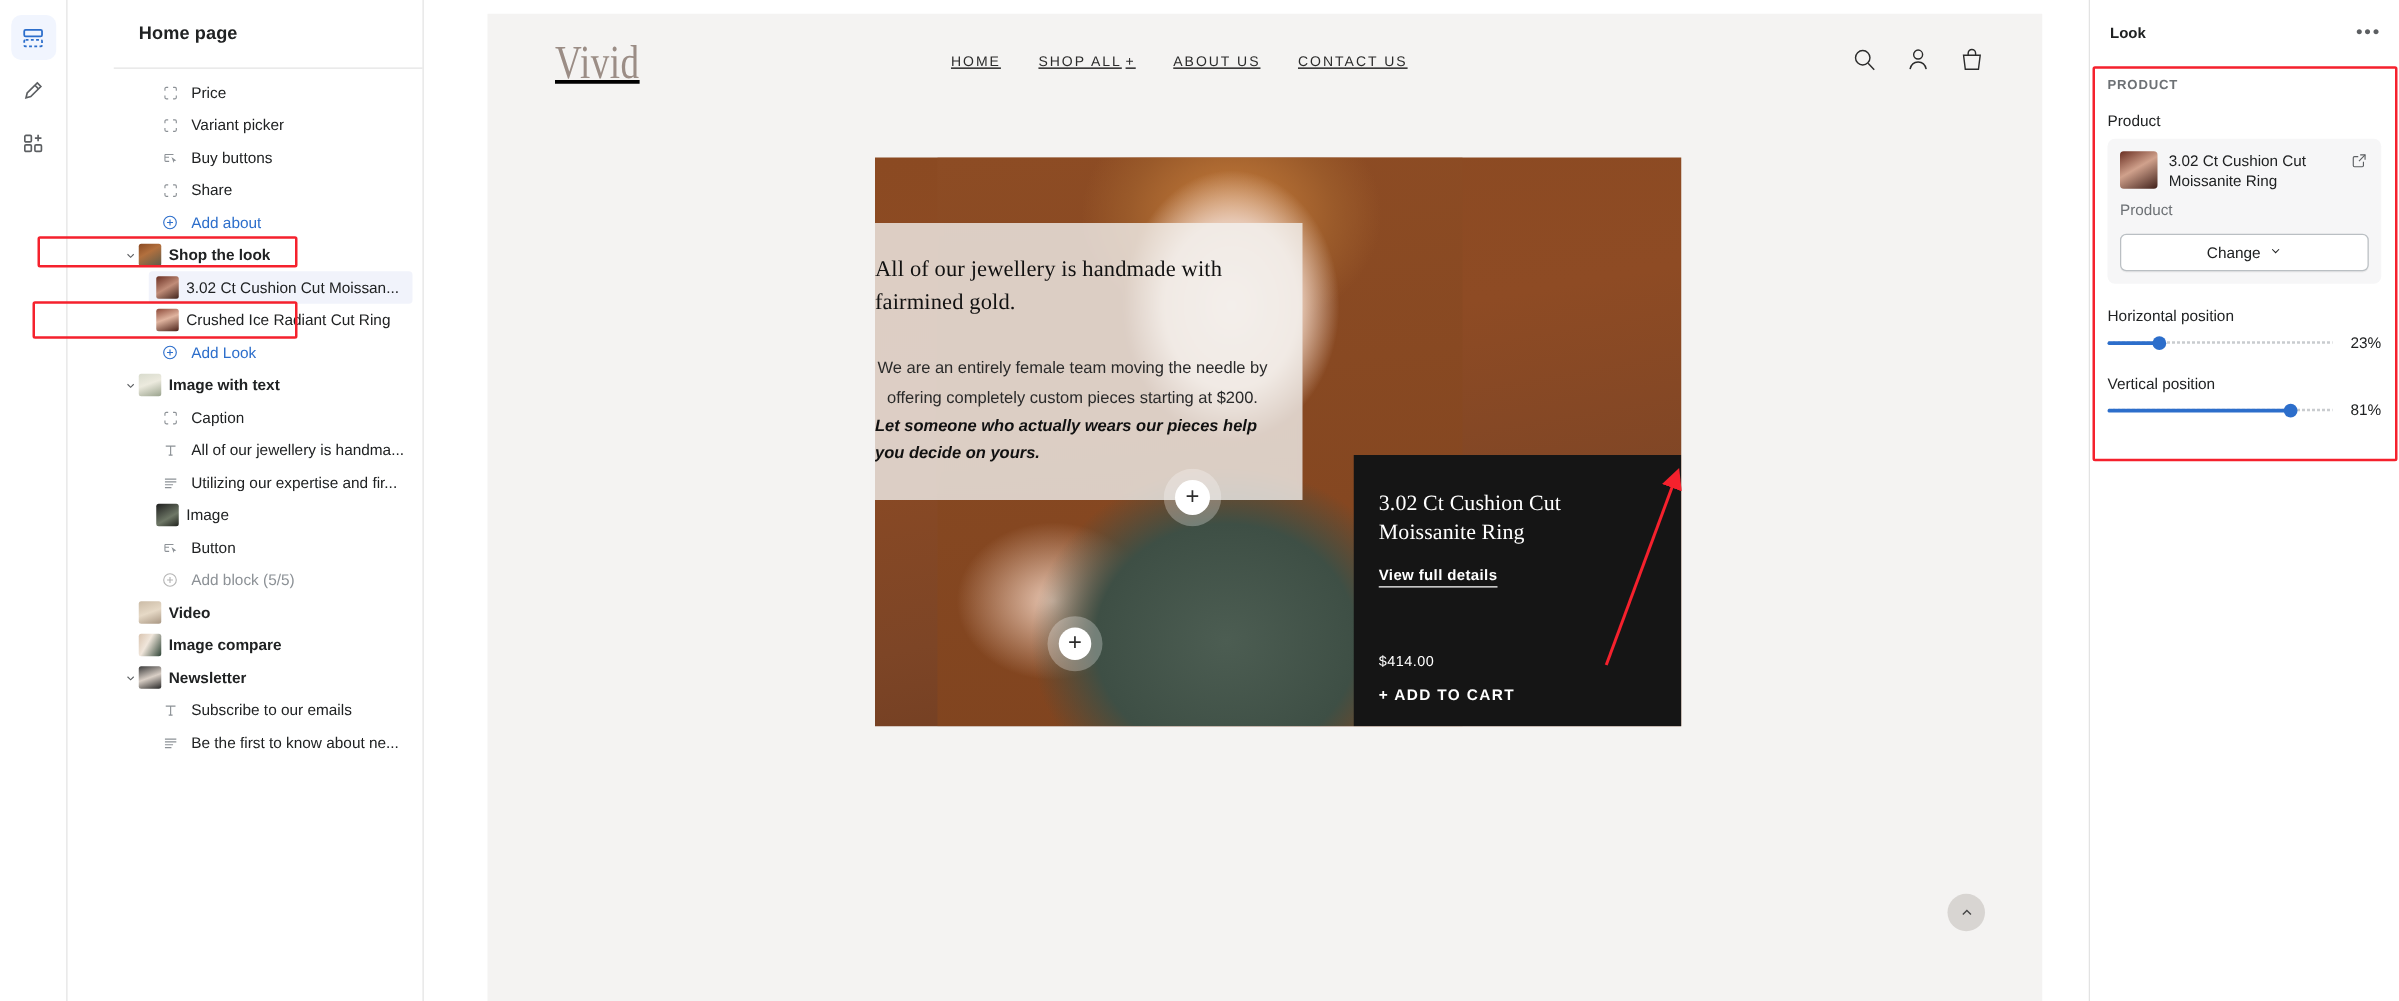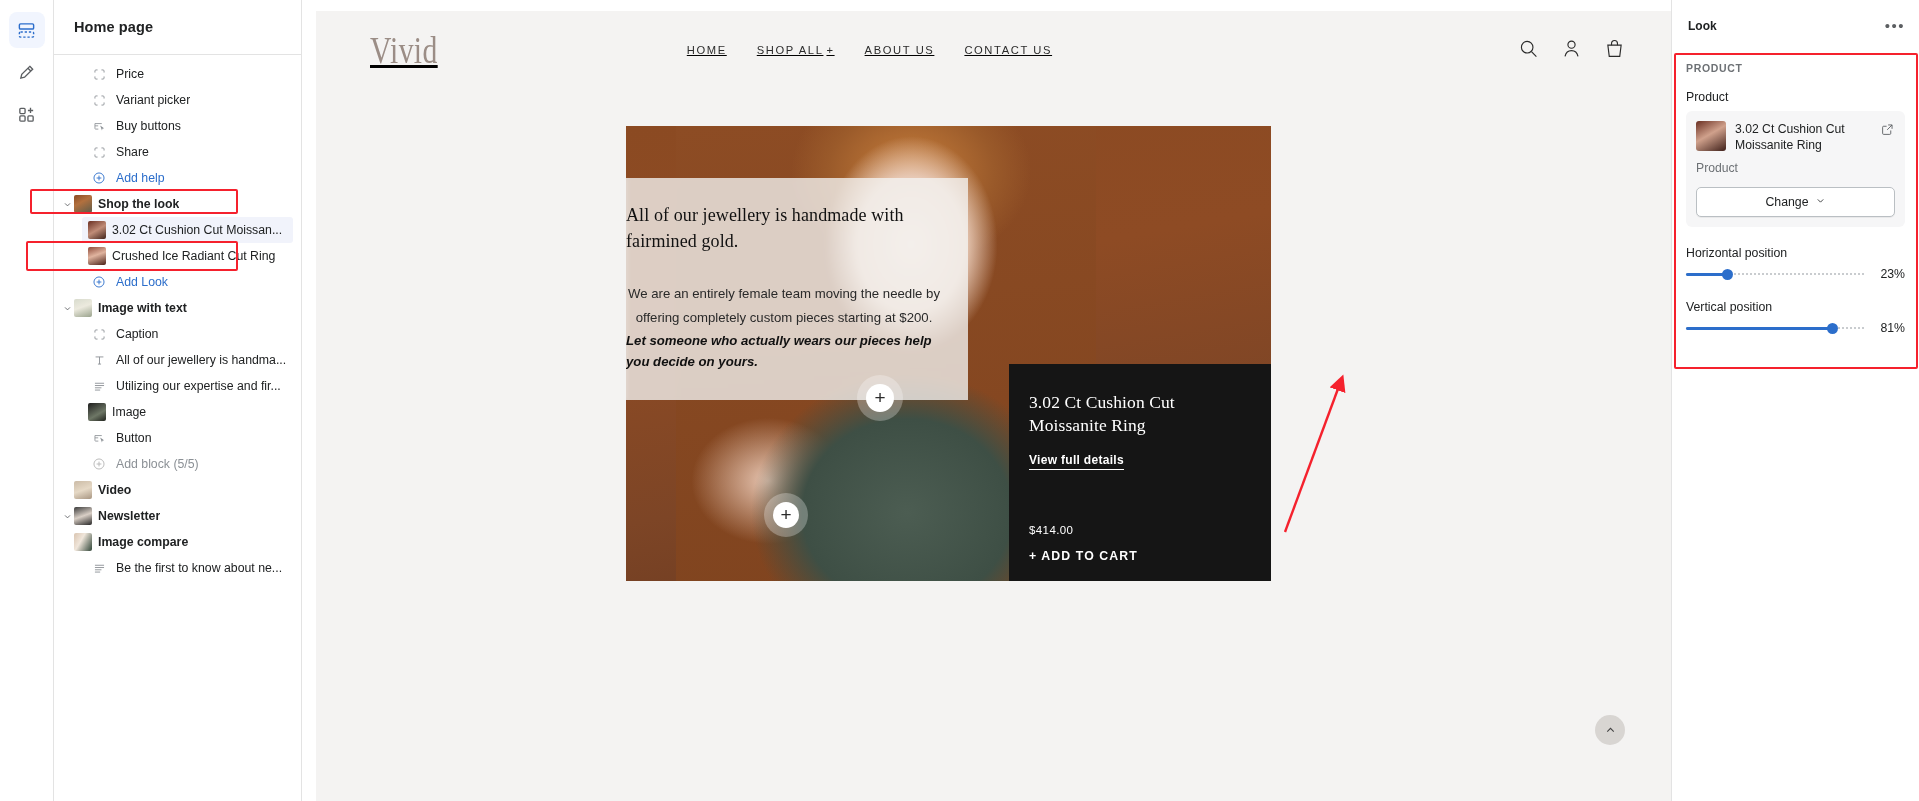--- a/index.html
+++ b/index.html
@@ -3,21 +3,21 @@
 <meta charset="utf-8">
 <style>
   * { box-sizing: border-box; margin: 0; padding: 0; }
   html, body {
     width: 1919px; height: 801px;
     overflow: hidden;
     background: #fff;
     font-family: "Liberation Sans", sans-serif;
     -webkit-font-smoothing: antialiased;
   }
-  .app { position: relative; width: 1919px; height: 673px; display: flex; }
+  .app { position: relative; width: 1919px; height: 673px; display: flex; gap: 37px; }
 
   
   .rail {
     width: 54px; height: 801px; flex: 0 0 54px;
     background: #fff;
     border-right: 1px solid #e3e3e3;
     display: flex; flex-direction: column; align-items: center;
     padding-top: 12px; gap: 6px;
   }
   .rail-btn {
@@ -310,21 +310,21 @@
           </span>
           <span class="label">Share</span>
         </div>
         <div class="row block addblock">
           <span class="ico">
             <svg width="14" height="14" viewBox="0 0 20 20" fill="none" stroke="currentColor" stroke-width="1.3">
               <circle cx="10" cy="10" r="7.2"></circle>
               <path d="M10 6.6v6.8M6.6 10h6.8"></path>
             </svg>
           </span>
-          <span class="label">Add help</span>
+          <span class="label">Add about</span>
         </div>
         <div class="row section">
           <span class="caret">
             <svg width="11" height="11" viewBox="0 0 20 20" fill="none" stroke="currentColor" stroke-width="1.6">
               <path d="M5.5 8l4.5 4.5L14.5 8"></path>
             </svg>
           </span>
           <span class="thumb tb-shop"></span>
           <span class="label">Shop the look</span>
         </div>
@@ -407,36 +407,44 @@
         <div class="row section">
           <span class="caret empty">
             <svg width="11" height="11" viewBox="0 0 20 20" fill="none" stroke="currentColor" stroke-width="1.6">
               <path d="M5.5 8l4.5 4.5L14.5 8"></path>
             </svg>
           </span>
           <span class="thumb tb-video"></span>
           <span class="label">Video</span>
         </div>
         <div class="row section">
+          <span class="caret empty">
+            <svg width="11" height="11" viewBox="0 0 20 20" fill="none" stroke="currentColor" stroke-width="1.6">
+              <path d="M5.5 8l4.5 4.5L14.5 8"></path>
+            </svg>
+          </span>
+          <span class="thumb tb-cmp"></span>
+          <span class="label">Image compare</span>
+        </div>
+        <div class="row section">
           <span class="caret">
             <svg width="11" height="11" viewBox="0 0 20 20" fill="none" stroke="currentColor" stroke-width="1.6">
               <path d="M5.5 8l4.5 4.5L14.5 8"></path>
             </svg>
           </span>
           <span class="thumb tb-news"></span>
           <span class="label">Newsletter</span>
         </div>
-        <div class="row section">
-          <span class="caret empty">
-            <svg width="11" height="11" viewBox="0 0 20 20" fill="none" stroke="currentColor" stroke-width="1.6">
-              <path d="M5.5 8l4.5 4.5L14.5 8"></path>
-            </svg>
-          </span>
-          <span class="thumb tb-cmp"></span>
-          <span class="label">Image compare</span>
+        <div class="row block">
+          <span class="ico">
+            <svg width="13" height="13" viewBox="0 0 20 20" fill="none" stroke="currentColor" stroke-width="1.4">
+              <path d="M4 4.5h12M10 4.5v11M7.6 15.5h4.8"></path>
+            </svg>
+          </span>
+          <span class="label">Subscribe to our emails</span>
         </div>
         <div class="row block">
           <span class="ico">
             <svg width="13" height="13" viewBox="0 0 20 20" fill="none" stroke="currentColor" stroke-width="1.4">
               <path d="M3 5h14M3 8.5h14M3 12h10M3 15.5h8"></path>
             </svg>
           </span>
           <span class="label">Be the first to know about ne...</span>
         </div>
       </div>

